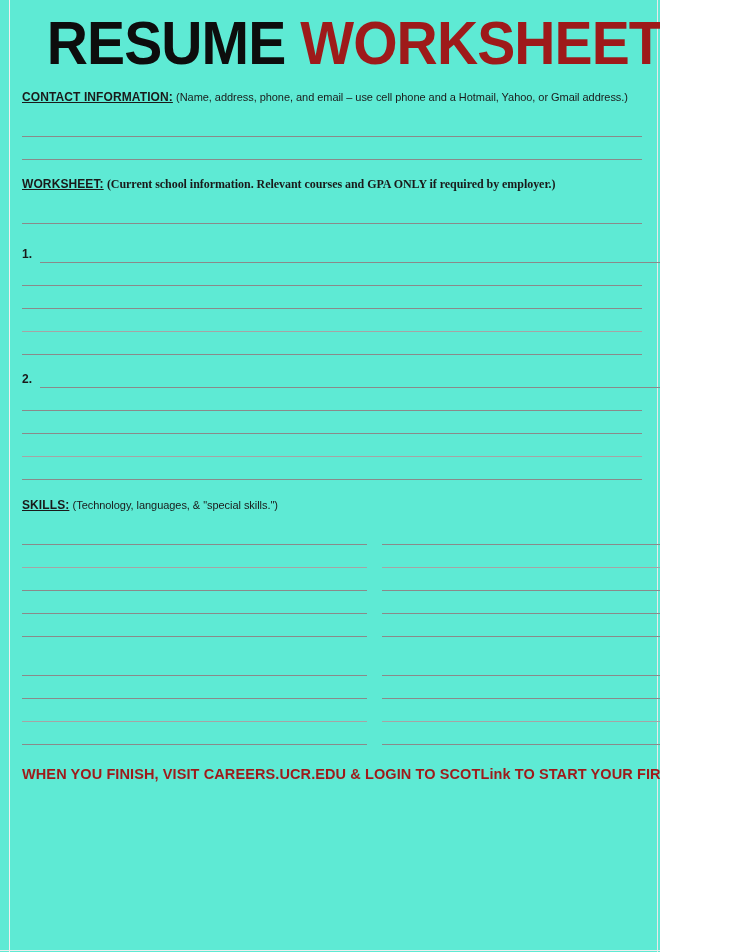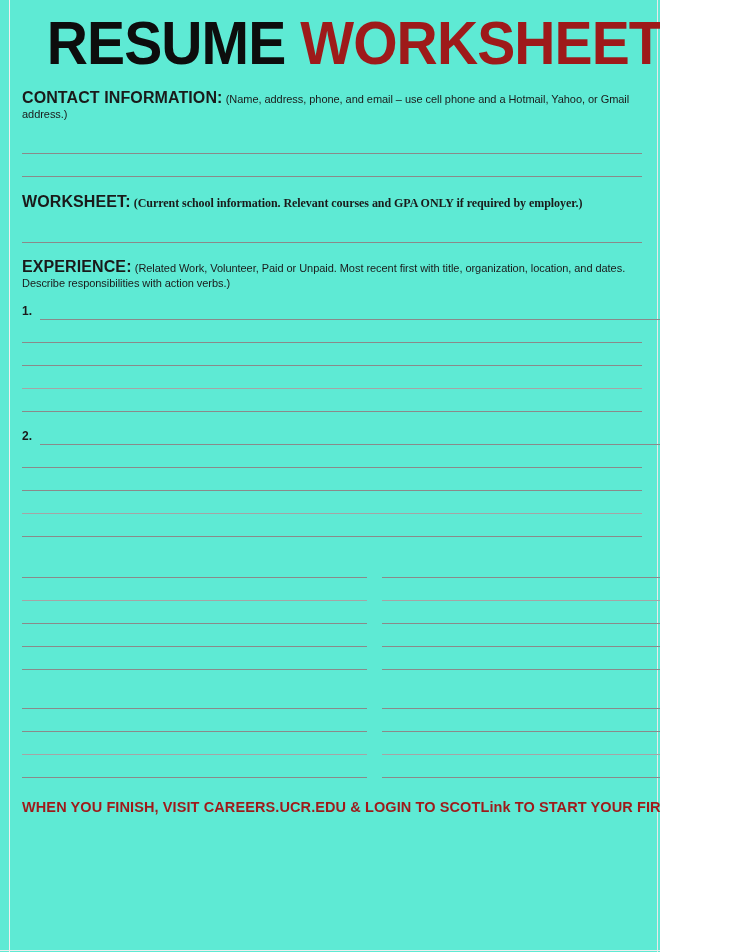--- a/index.html
+++ b/index.html
@@ -63,22 +63,23 @@
   .section { margin: 0; }
   .sec-head {
     font-size: 11.5px;
     line-height: 15px;
     color: #1a1a1a;
     margin: 0;
   }
   .sec-label {
     font-family: "Liberation Sans Narrow", "Liberation Sans", sans-serif;
     font-weight: bold;
-    font-size: 16px;
+    font-size: 12px;
     letter-spacing: 0.1px;
+    text-decoration: underline;
   }
   .sec-desc {
     font-size: 11px;
     letter-spacing: -0.05px;
   }
   .sec-head.all-bold .sec-desc {
     font-weight: bold;
     font-family: Liberation Serif, serif;
     font-size: 12px;
   }
@@ -167,24 +168,20 @@
         <span class="sec-desc">(Current school information.  Relevant courses and GPA ONLY if required by employer.)</span>
       </p>
       <div class="lines" style="margin-top:9px;">
         <div class="line-row">
             <div class="rule"></div>
           </div>
       </div>
     </div>
 
     <div class="section" style="margin-top:16px;">
-      <p class="sec-head">
-        <span class="sec-label">EXPERIENCE:</span>
-        <span class="sec-desc">(Related Work, Volunteer, Paid or Unpaid. Most recent first with title, organization, location, and dates.  Describe responsibilities with action verbs.)</span>
-      </p>
       <div class="lines" style="margin-top:6px;">
         <div class="line-row numbered">
           <span class="num">1.</span>
           <div class="rule"></div>
         </div>
         <div class="line-row">
             <div class="rule"></div>
           </div>
         <div class="line-row">
             <div class="rule"></div>
@@ -210,20 +207,24 @@
         <div class="line-row">
             <div class="rule light"></div>
           </div>
         <div class="line-row">
             <div class="rule"></div>
           </div>
       </div>
     </div>
 
     <div class="section" style="margin-top:18px;">
+      <p class="sec-head">
+        <span class="sec-label">SKILLS:</span>
+        <span class="sec-desc">(Technology, languages, &amp; "special skills.")</span>
+      </p>
       <div class="cols" style="margin-top:9px;">
         <div class="col left">
           <div class="line-row">
               <div class="rule"></div>
             </div>
           <div class="line-row">
               <div class="rule light"></div>
             </div>
           <div class="line-row">
               <div class="rule"></div>

